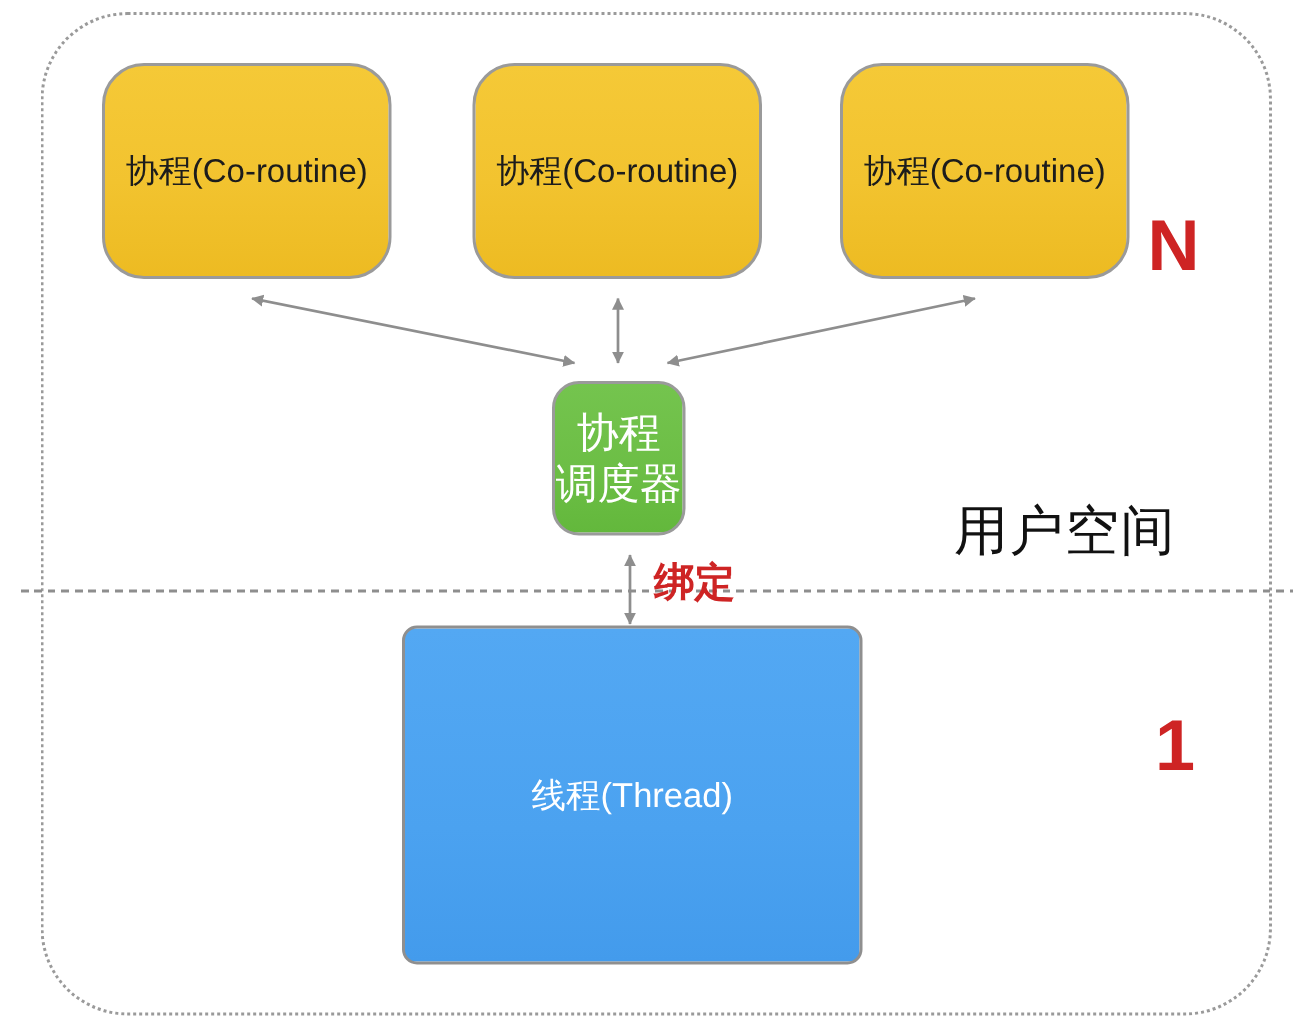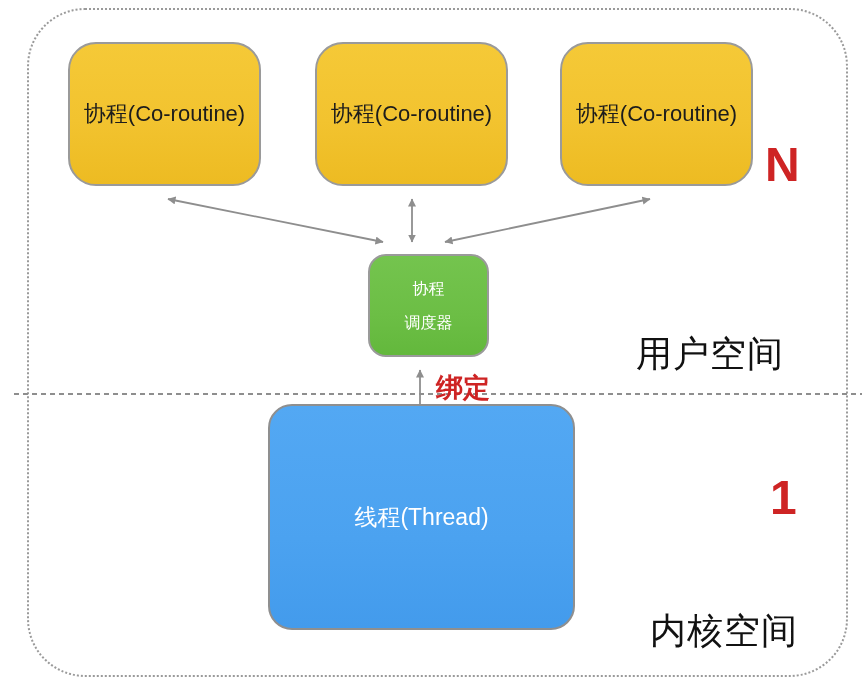--- a/index.html
+++ b/index.html
@@ -50,34 +50,34 @@
     border: 2px solid var(--border-gray);
     border-radius: 28px;
     color: var(--text-dark);
     font-size: 22px;
   }
   .coroutine.c1 { left: 68px; }
   .coroutine.c2 { left: 315px; }
   .coroutine.c3 { left: 560px; }
   .scheduler {
     left: 368px; top: 254px;
-    width: 121px; height: 103px;
+    width: 89px; height: 103px;
     background: linear-gradient(180deg, #74C44E 0%, var(--scheduler-green) 60%, #63B83C 100%);
     border: 2px solid var(--border-gray);
     border-radius: 18px;
     color: #ffffff;
-    font-size: 16px;
+    font-size: 28px;
     line-height: 34px;
   }
   .thread {
-    left: 268px; top: 404px;
+    left: 268px; top: 417px;
     width: 307px; height: 226px;
     background: linear-gradient(180deg, #53A8F3 0%, var(--thread-blue) 60%, #439BEC 100%);
     border: 2px solid #8f8f8f;
-    border-radius: 24px;
+    border-radius: 10px;
     color: #ffffff;
     font-size: 23px;
   }
   .count-label {
     position: absolute;
     color: var(--accent-red);
     font-weight: bold;
     font-size: 48px;
     line-height: 1;
   }
@@ -154,15 +154,14 @@
   <div class="region-label user-space">用户空间</div>
 
   <div class="binding-label">绑定</div>
 
   <div class="box thread">
     <span>线程(Thread)</span>
   </div>
 
   <div class="count-label count-one">1</div>
 
-  <div class="region-label kernel-space">内核空间</div>
 
 </div>
 
 </body></html>

